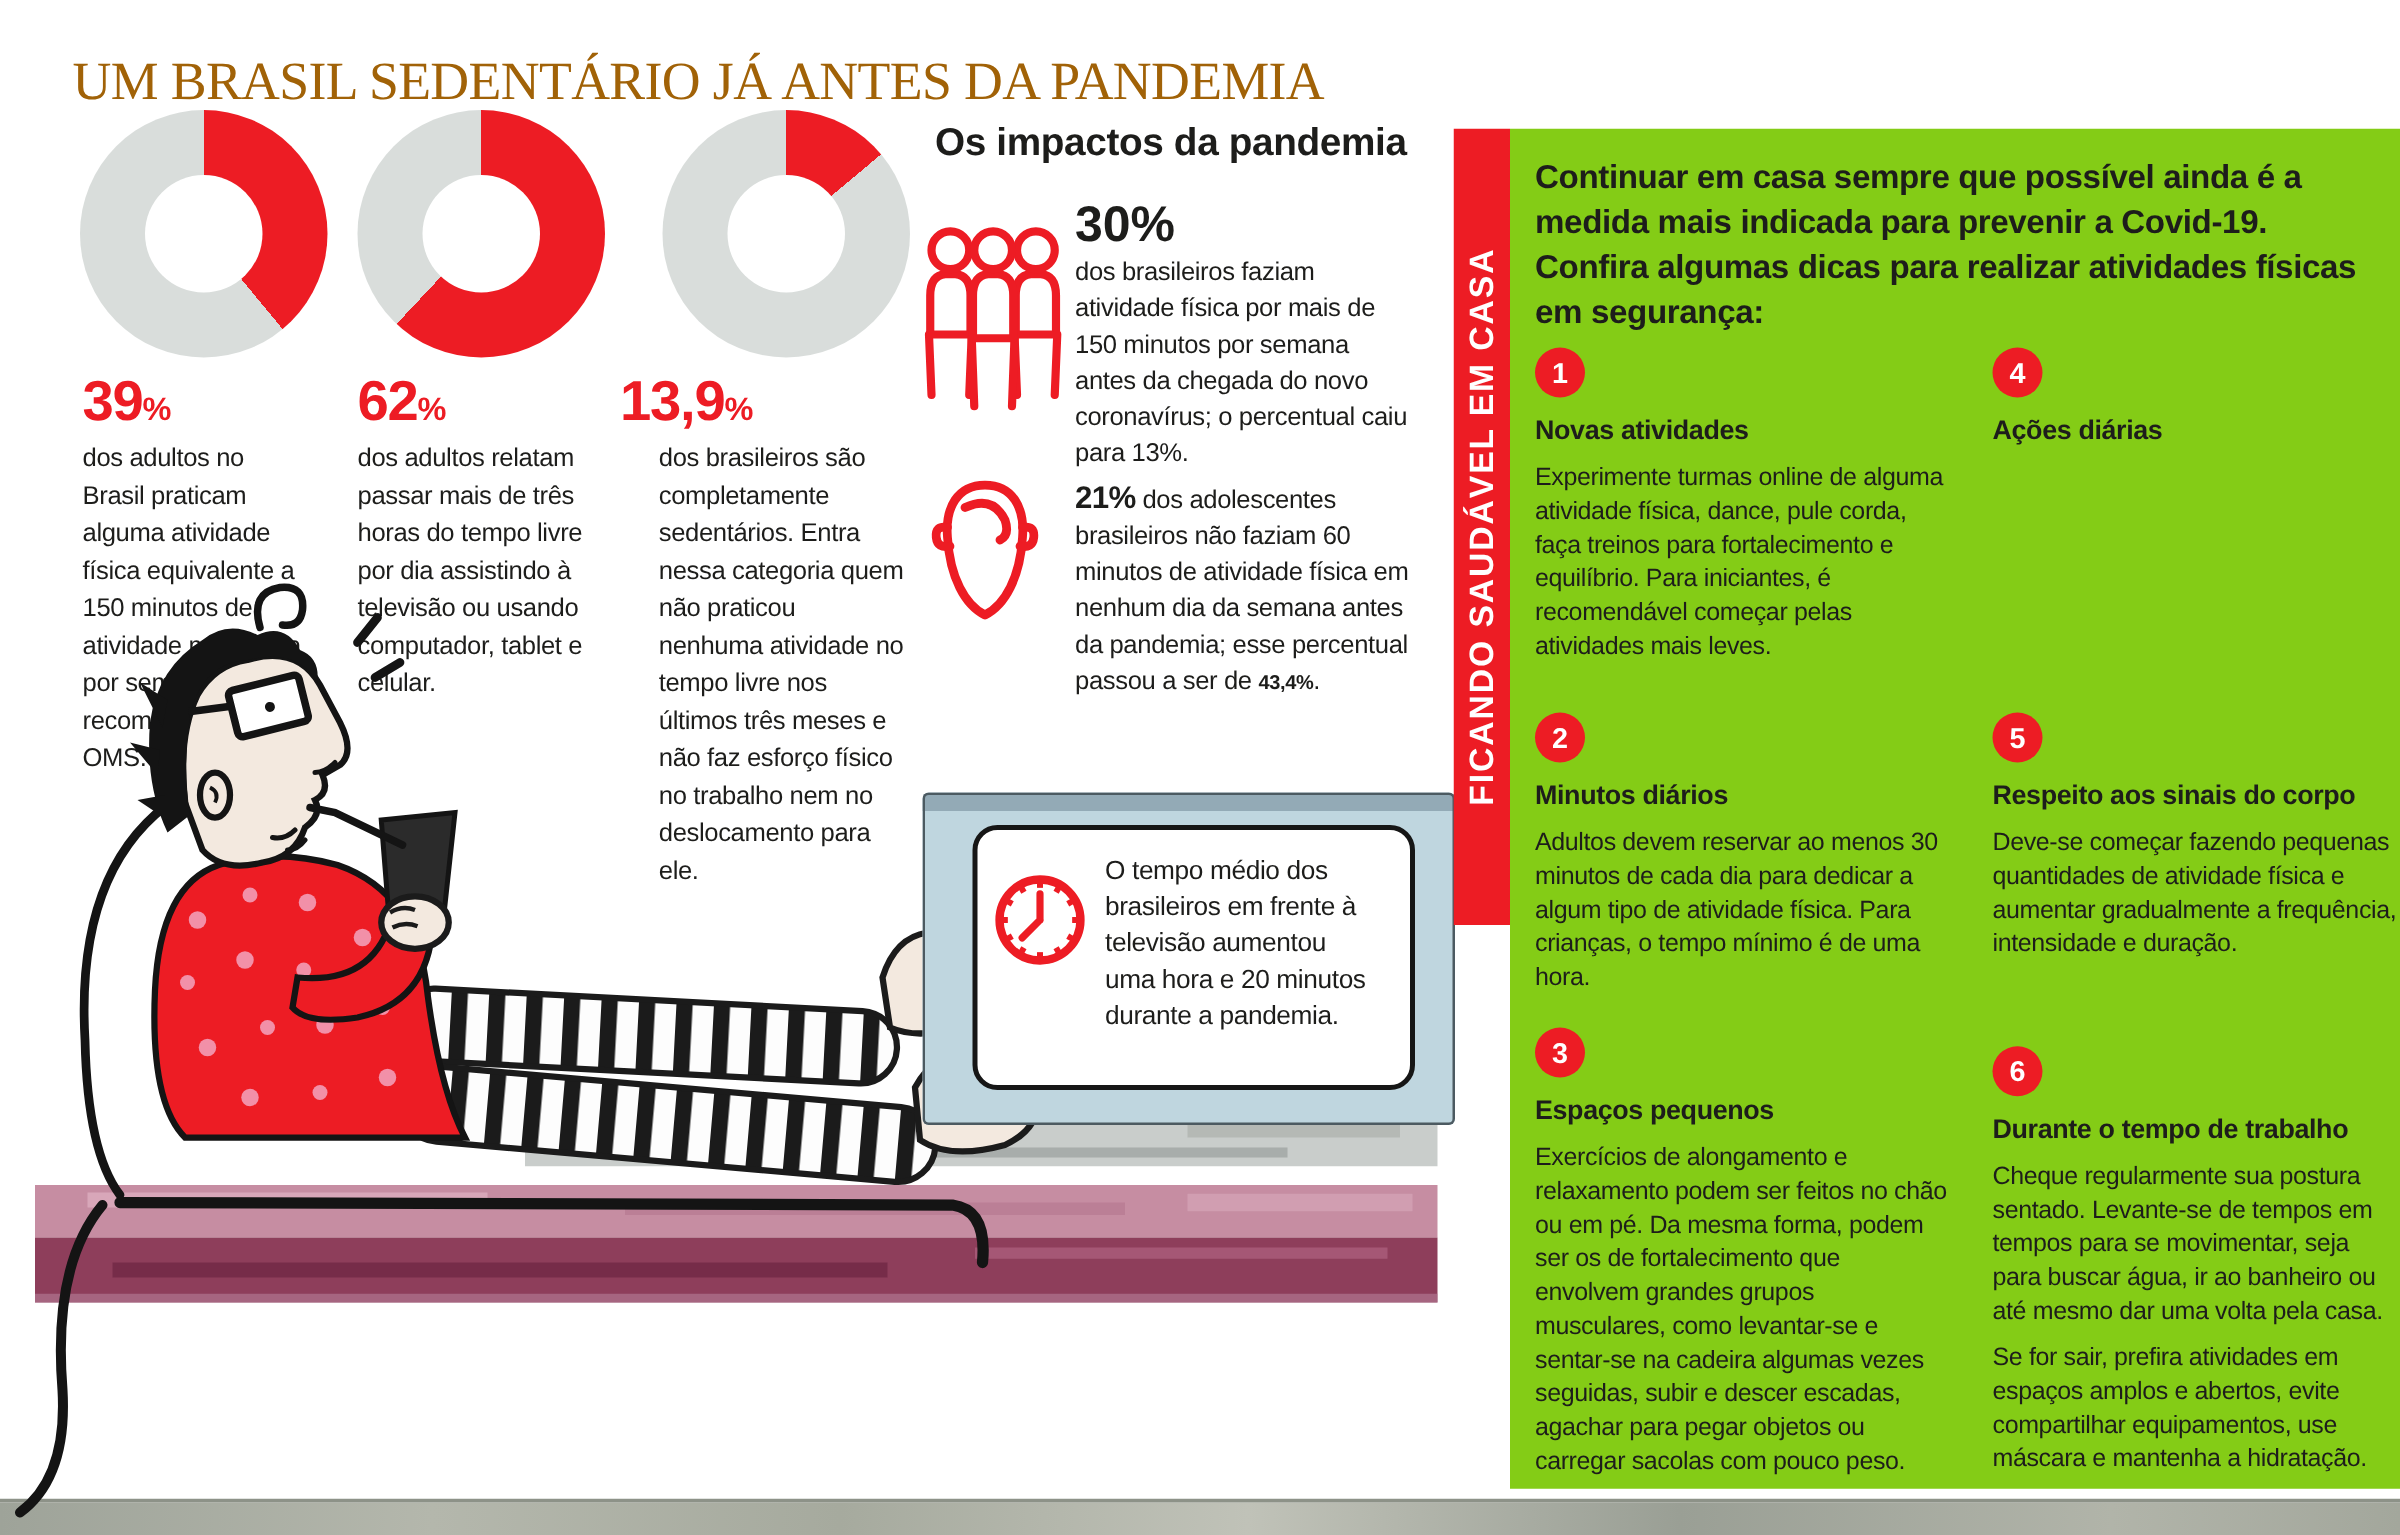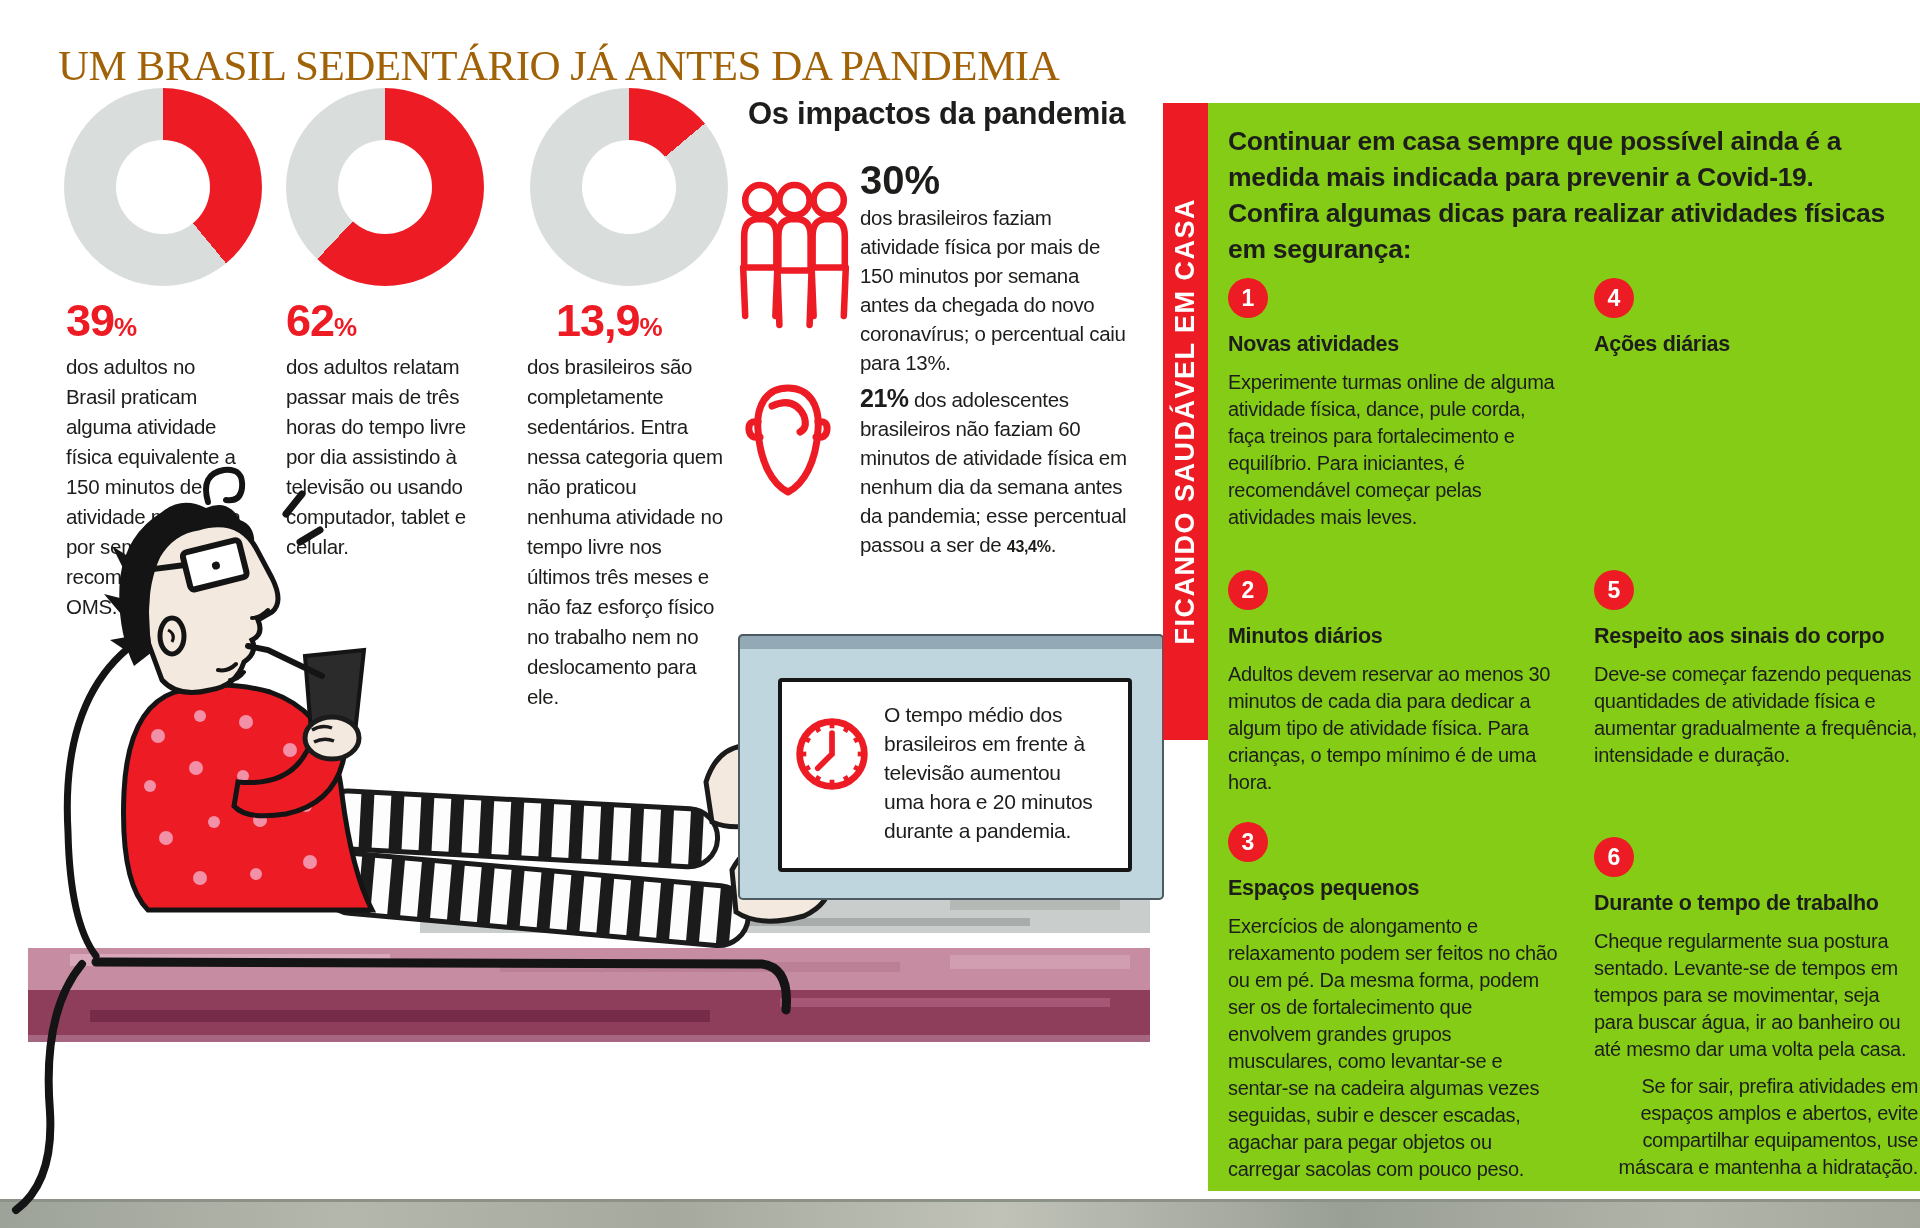--- a/index.html
+++ b/index.html
@@ -9,59 +9,59 @@
   
   .title{left:58px;top:12px;font-family:"Liberation Serif",serif;font-weight:400;
          font-size:43px;letter-spacing:-0.5px;color:#a16207;z-index:10;}
   
   .donut{width:198px;height:198px;border-radius:50%;top:88px;z-index:10;}
   .donut::after{content:"";position:absolute;inset:52px;background:#fff;border-radius:50%;}
   .donut.d1{left:64px;} .donut.d2{left:286px;} .donut.d3{left:530px;}
   .pct{top:298px;color:#ed1c24;font-weight:bold;z-index:10;line-height:1;}
   .pct .num{font-size:45px;letter-spacing:-1px;}
   .pct .unit{font-size:26px;}
-  .pct.p1{left:66px;} .pct.p2{left:286px;} .pct.p3{left:556px;text-align:center;}
+  .pct.p1{left:66px;} .pct.p2{left:286px;} .pct.p3{left:496px;text-align:center;}
   .donut-text{top:352px;font-size:20.5px;line-height:30px;letter-spacing:-0.3px;z-index:10;}
   .donut-text.t1{left:66px;width:178px;}
   .donut-text.t2{left:286px;width:192px;}
   .donut-text.t3{left:527px;width:196px;}
   
   .impacts-heading{left:748px;top:96px;font-size:31px;font-weight:bold;letter-spacing:-0.3px;z-index:10;}
   .people-icon{left:736px;top:172px;z-index:10;}
   .stat30-value{left:860px;top:158px;font-size:40px;font-weight:bold;z-index:10;text-align:right;}
   .stat30-text{left:860px;top:203px;width:268px;font-size:20.5px;line-height:29px;letter-spacing:-0.3px;z-index:10;}
   .face-icon{left:742px;top:382px;z-index:10;}
   .stat21-text{left:860px;top:384px;width:272px;font-size:20.5px;line-height:29px;letter-spacing:-0.3px;z-index:10;}
   .stat21-text .big{font-size:25px;font-weight:bold;letter-spacing:-0.5px;}
   .stat21-text b{font-size:16px;}
   
   .tv{left:738px;top:634px;width:426px;height:266px;z-index:30;border-radius:5px;
       background:linear-gradient(180deg,#93aab6 0 15px,#bfd6df 15px);
       box-shadow:inset 0 0 0 2px #4c5a61;}
   .tv-screen{position:absolute;left:40px;top:26px;right:32px;bottom:28px;background:#fff;
-             border:4px solid #161616;border-radius:4px;margin-top:18px;}
+             border:4px solid #161616;border-radius:20px;}
   .clock-icon{position:absolute;left:10px;top:32px;}
   .tv-text{position:absolute;left:102px;top:18px;width:212px;font-size:21px;line-height:29px;letter-spacing:-0.3px;}
   
   .banner{left:1163px;top:103px;width:45px;height:637px;background:#ed1c24;z-index:40;
           display:flex;align-items:center;justify-content:center;}
   .banner span{writing-mode:vertical-rl;transform:rotate(180deg);color:#fff;font-weight:bold;
                font-size:27px;letter-spacing:1.5px;white-space:nowrap;}
   
   .panel{left:1208px;top:103px;width:712px;height:1088px;background:#84cc16;z-index:40;}
   .panel-intro{position:absolute;left:20px;top:20px;width:668px;font-size:26.5px;font-weight:bold;
                line-height:36px;letter-spacing:-0.3px;}
   .tip{position:absolute;width:332px;}
   .tip1{left:20px;top:175px;} .tip2{left:20px;top:467px;} .tip3{left:20px;top:719px;}
   .tip4{left:386px;top:175px;width:324px;} .tip5{left:386px;top:467px;width:324px;} .tip6{left:386px;top:734px;width:324px;}
   .tip-num{width:40px;height:40px;border-radius:50%;background:#ed1c24;color:#fff;font-weight:bold;
            font-size:23px;display:flex;align-items:center;justify-content:center;}
   .tip-title{margin-top:14px;font-size:21.5px;font-weight:bold;letter-spacing:-0.3px;}
   .tip-body{margin:12px 0 0 0;font-size:20px;line-height:27px;letter-spacing:-0.3px;}
-  .tip-body2{margin:10px 0 0 0;font-size:20px;line-height:27px;letter-spacing:-0.3px;text-align:right;}
+  .tip-body2{margin:10px 0 0 0;font-size:20px;line-height:27px;letter-spacing:-0.3px;}
   
   .illustration{left:0;top:450px;z-index:20;}
   .bottom-strip{left:0;top:1199px;width:1920px;height:29px;z-index:5;border-top:3px solid #8d9288;
     background:linear-gradient(90deg,#9ea399 0%,#b4b7ac 18%,#a6aa9e 35%,#c0c2b8 52%,#9a9f95 70%,#b1b4a9 88%,#a3a79c 100%);}
 </style>
 </head>
 <body>
 
 <h1 class="abs title">UM BRASIL SEDENTÁRIO JÁ ANTES DA PANDEMIA</h1>
 

